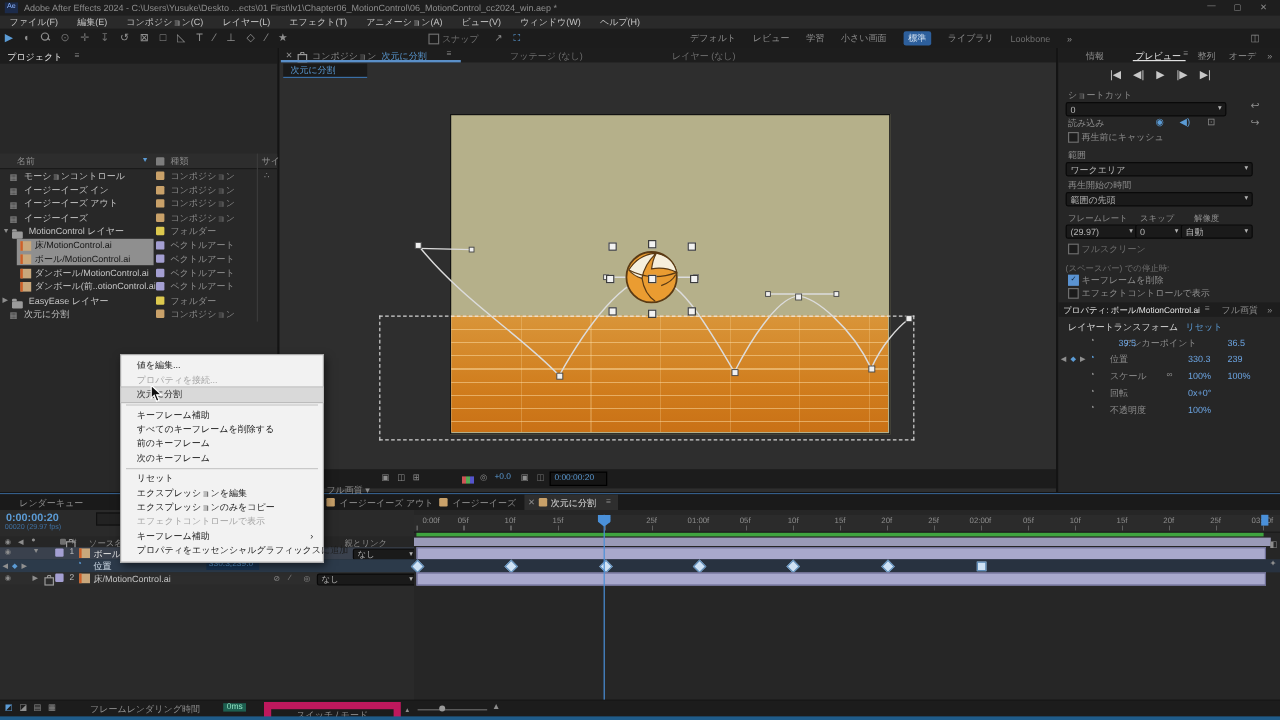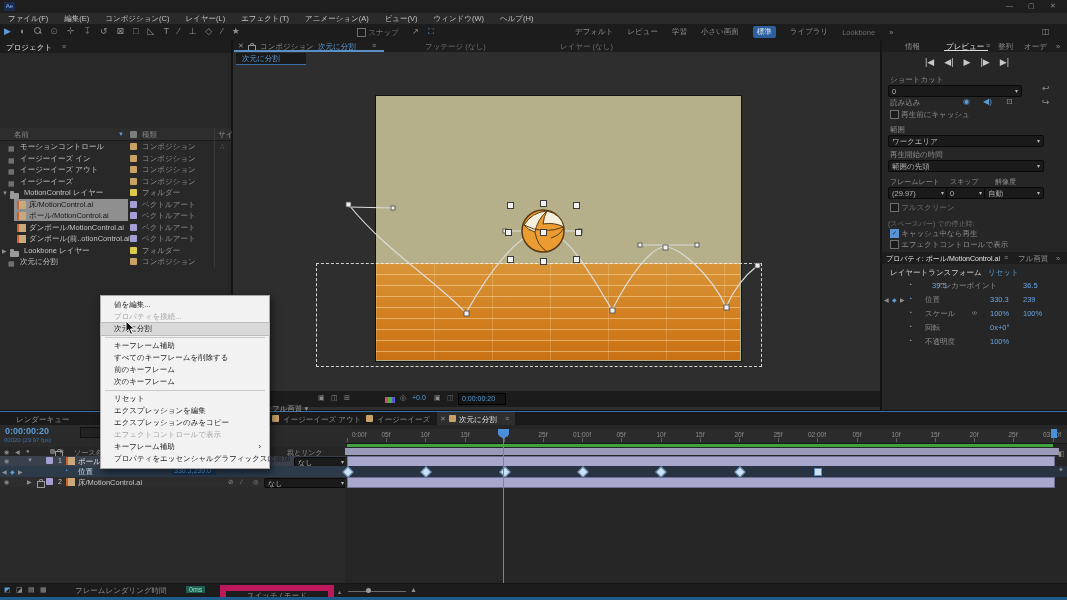--- a/index.html
+++ b/index.html
@@ -32,20 +32,21 @@
   .tick{position:absolute;background:repeating-linear-gradient(90deg,#5f5f5f 0 1px,transparent 1px 39.2px)}
 </style>
 </head>
 <body>
 
 <div class="app">
 
   
   <div class="a bar" style="left:0;top:0;width:1067px;height:13px;background:#1e1e1e"></div>
   <div class="a" style="left:4px;top:2px;width:11px;height:9px;background:#1c2b4a;color:#8cb4ff;font-size:6px;text-align:center;line-height:9px">Ae</div>
+  <div class="a f75 dim" style="left:20px;top:2px">Adobe After Effects 2024 - C:\Users\Yusuke\Deskto ...ects\01 First\lv1\Chapter06_MotionControl\06_MotionControl_cc2024_win.aep *</div>
   <div class="a f7 dim" style="left:1006px;top:2px">—</div>
   <div class="a f7 dim" style="left:1028px;top:2px">▢</div>
   <div class="a f7 dim" style="left:1050px;top:2px">✕</div>
 
   
   <div class="a" style="left:0;top:13px;width:1067px;height:11px;background:#2a2a2a;display:flex;gap:16px;padding-left:8px;align-items:center">
     <span class="f75">ファイル(F)</span>
     <span class="f75">編集(E)</span>
     <span class="f75">コンポジション(C)</span>
     <span class="f75">レイヤー(L)</span>
@@ -165,21 +166,21 @@
   </div>
   <div class="a" style="left:0;top:233px;width:230px;height:11px;line-height:11px">
     <span class="a aiic" style="left:17px;top:2px"></span>
     <span class="a f75" style="left:29px">ダンボール(前..otionControl.ai</span>
     <span class="a chip" style="left:130px;top:2px;background:#a49fd2"></span>
     <span class="a f75 dim" style="left:142px">ベクトルアート</span>
   </div>
   <div class="a" style="left:0;top:245px;width:230px;height:11px;line-height:11px">
     <span class="a f6 dim" style="left:2px;top:1px">▶</span>
     <span class="a fold" style="left:10px;top:3px"></span>
-    <span class="a f75" style="left:24px">Lookbone レイヤー</span>
+    <span class="a f75" style="left:24px">EasyEase レイヤー</span>
     <span class="a chip" style="left:130px;top:2px;background:#ddc94e"></span>
     <span class="a f75 dim" style="left:142px">フォルダー</span>
   </div>
   <div class="a" style="left:0;top:256px;width:230px;height:11px;line-height:11px">
     <span class="a f7 dim" style="left:8px;top:2px">▦</span>
     <span class="a f75" style="left:20px">次元に分割</span>
     <span class="a chip" style="left:130px;top:2px;background:#c9a169"></span>
     <span class="a f75 dim" style="left:142px">コンポジション</span>
   </div>
 
@@ -312,21 +313,21 @@
   <div class="a dd" style="left:946px;top:187px;width:32px;height:10px">
     <span>0</span>
       <span class="f6">▾</span>
   </div>
   <div class="a dd" style="left:984px;top:187px;width:52px;height:10px">
     <span>自動</span>
       <span class="f6">▾</span>
   </div>
   <span class="a" style="left:890px;top:203px"><span class="cb" style="vertical-align:middle"></span> <span class="f75 dk">フルスクリーン</span></span>
   <span class="a f7 dk" style="left:888px;top:219px;width:175px;overflow:hidden;display:inline-block">(スペースバー) での停止時:</span>
-  <span class="a" style="left:890px;top:229px"><span class="cb on" style="vertical-align:middle">✓</span> <span class="f75 dim">キャッシュ中なら再生</span></span>
+  <span class="a" style="left:890px;top:229px"><span class="cb on" style="vertical-align:middle">✓</span> <span class="f75 dim">キーフレームを削除</span></span>
   <span class="a" style="left:890px;top:240px"><span class="cb" style="vertical-align:middle"></span> <span class="f75 dim">エフェクトコントロールで表示</span></span>
 
   
   <div class="a" style="left:882px;top:252px;width:185px;height:12px;background:#1d1d1d"></div>
   <span class="a f7 wh" style="left:886px;top:254px;width:118px;overflow:hidden;display:inline-block">プロパティ: ボール/MotionControl.ai</span>
   <span class="a f7 dim" style="left:1004px;top:254px">≡</span>
   <span class="a f75 dim" style="left:1018px;top:254px">フル画質</span>
   <span class="a f75 dim" style="left:1056px;top:254px">»</span>
   <span class="a f75" style="left:890px;top:268px;color:#d6d6d6">レイヤートランスフォーム</span>
   <span class="a f75 bl" style="left:988px;top:268px">リセット</span>

